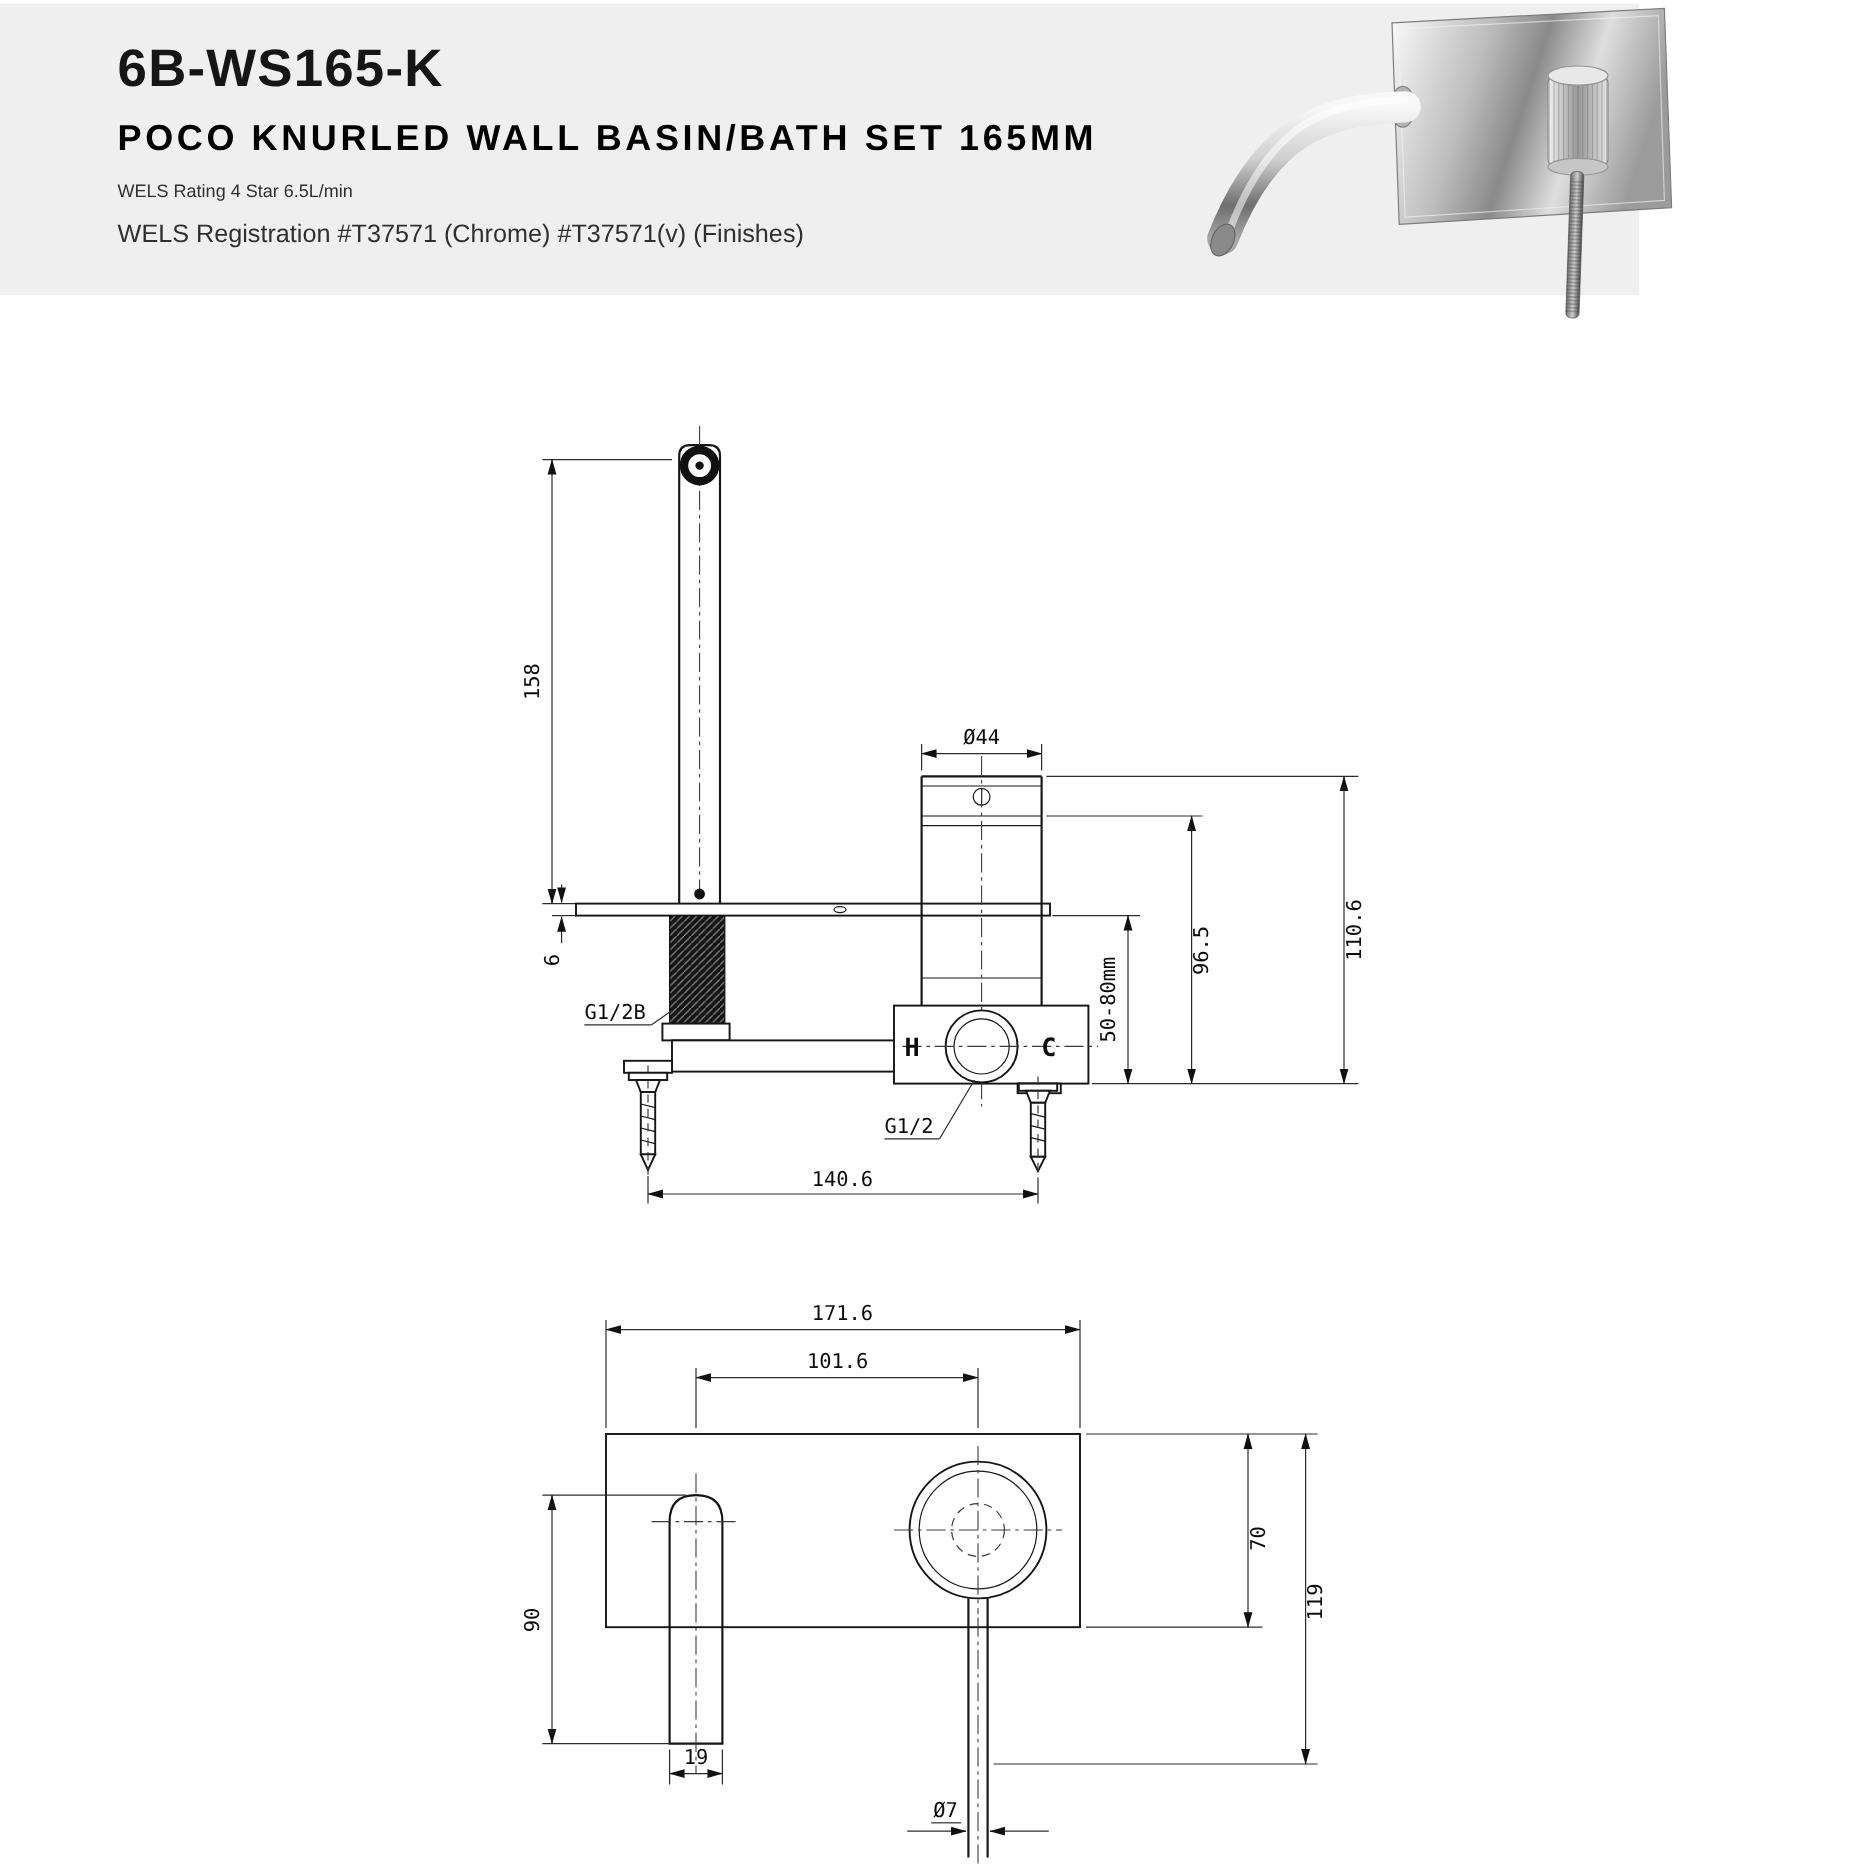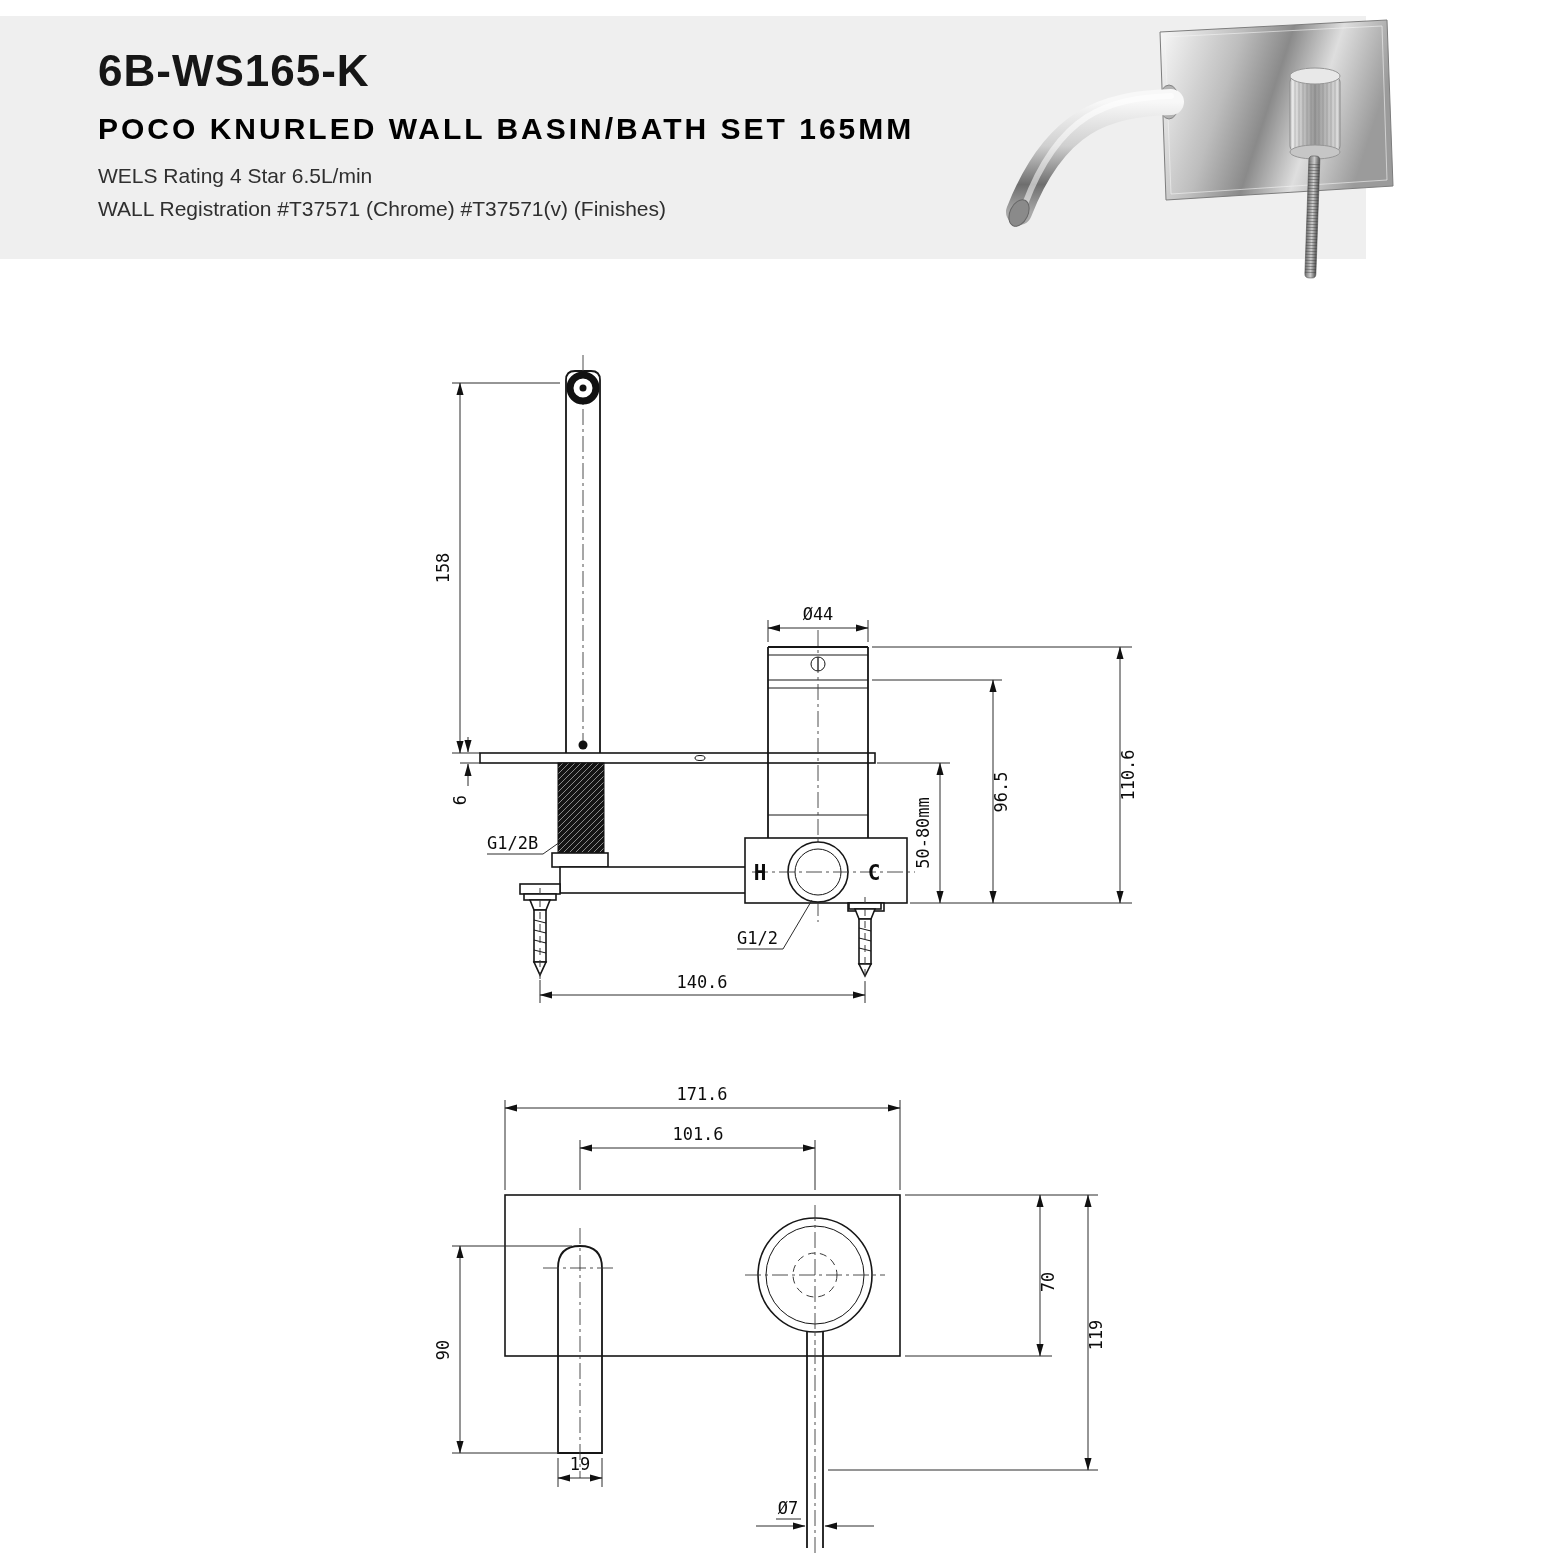--- a/index.html
+++ b/index.html
@@ -1,24 +1,24 @@
 <!DOCTYPE html>
 <html><head>
 <meta charset="utf-8">
 <style>
   * { margin:0; padding:0; box-sizing:border-box; }
   body { background:#fff; }
   .page {
     position:relative; width:1562px; height:1560px; background:#ffffff;
     font-family:"Liberation Sans", sans-serif; overflow:hidden;
   }
-  .header-band { position:absolute; left:0; top:16px; width:1366px; height:243px; background:#efefef;text-decoration:underline; }
+  .header-band { position:absolute; left:0; top:3px; width:1366px; height:243px; background:#efefef;text-decoration:underline; }
   .code  { position:absolute; left:98px; top:30px; font-size:44px; font-weight:bold; color:#161616; letter-spacing:1px; }
   .title { position:absolute; left:98px; top:96px; font-size:30px; font-weight:bold; color:#000000; letter-spacing:3px; }
-  .sub1  { position:absolute; left:98px; top:148px; font-size:21px; color:#2f2f2f; }
+  .sub1  { position:absolute; left:98px; top:148px; font-size:15px; color:#2f2f2f; }
   .sub2  { position:absolute; left:98px; top:181px; font-size:21px; color:#2f2f2f; }
   .photo { position:absolute; left:985px; top:0; }
   .drawing { position:absolute; left:0; top:0; }
 
   
   .o  { fill:#ffffff; stroke:#161616; stroke-width:1.6; }
   .s  { stroke:#161616; stroke-width:1.8; fill:none; }
   .t  { stroke:#161616; stroke-width:1; fill:none; }
   .d  { stroke:#2c2c2c; stroke-width:1; fill:none; }
   .c  { stroke:#3a3a3a; stroke-width:0.9; fill:none; stroke-dasharray:16 4 3 4; }
@@ -28,21 +28,21 @@
 </style>
 </head>
 <body>
 
 <div class="page">
 
   <div class="header-band">
     <div class="code">6B-WS165-K</div>
     <div class="title">POCO KNURLED WALL BASIN/BATH SET 165MM</div>
     <div class="sub1">WELS Rating 4 Star 6.5L/min</div>
-    <div class="sub2">WALL Registration #T37571 (Chrome) #T37571(v) (Finishes)</div>
+    <div class="sub2">WELS Registration #T37571 (Chrome) #T37571(v) (Finishes)</div>
 
     <svg class="photo" width="480" height="290" viewBox="0 0 480 290">
       <defs>
         <linearGradient id="plateG" x1="0" y1="0" x2="1" y2="0.25">
           <stop offset="0" stop-color="#fafafa"></stop>
             <stop offset="0.35" stop-color="#bdbdbd"></stop>
           <stop offset="0.55" stop-color="#8a8a8a"></stop>
             <stop offset="0.75" stop-color="#dedede"></stop>
           <stop offset="1" stop-color="#9b9b9b"></stop>
         </linearGradient>

